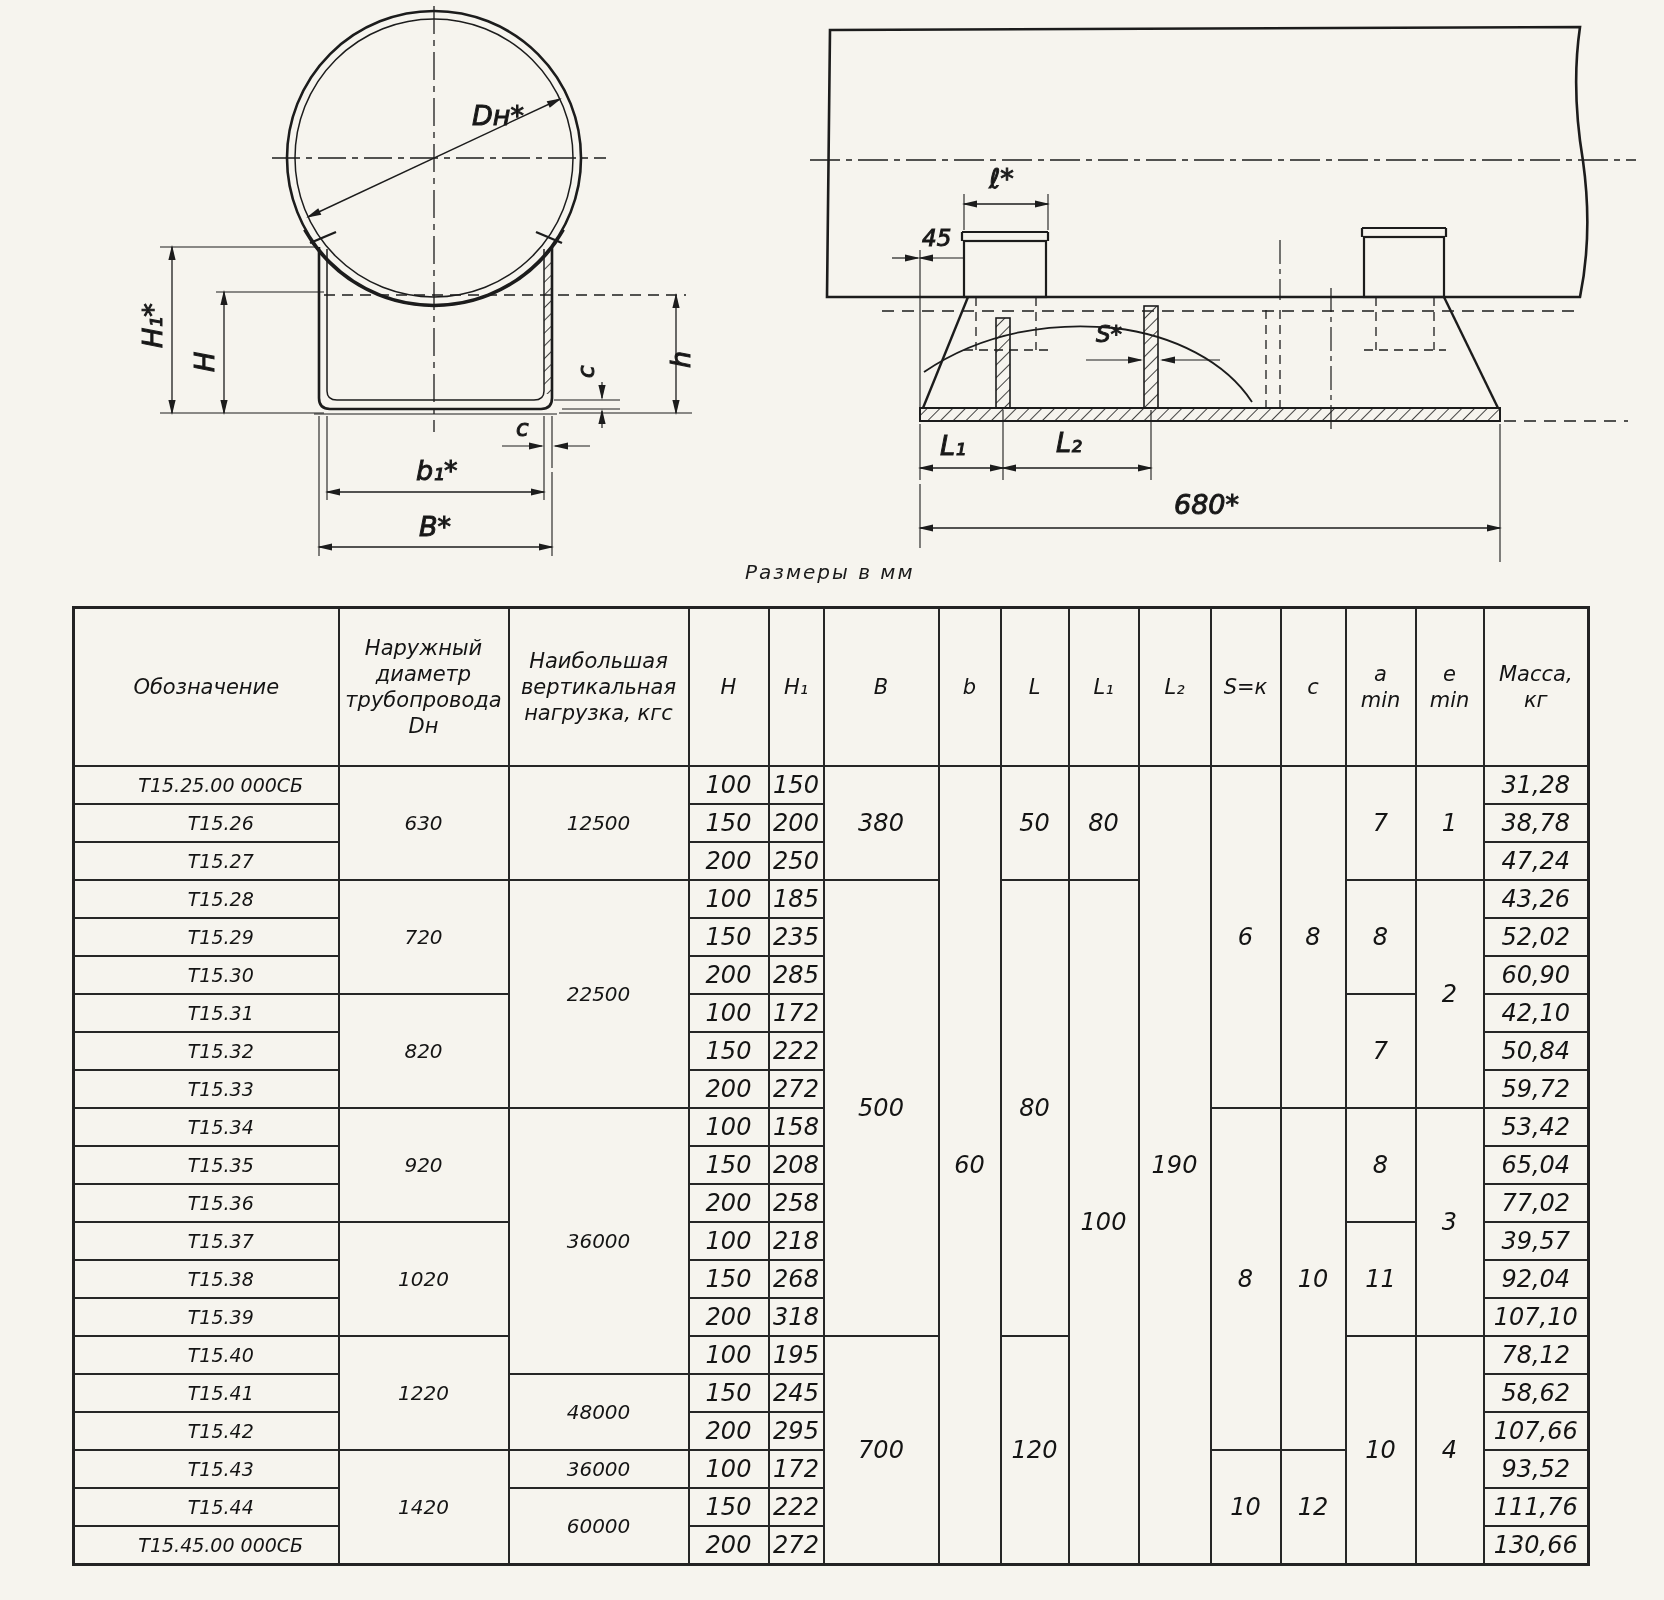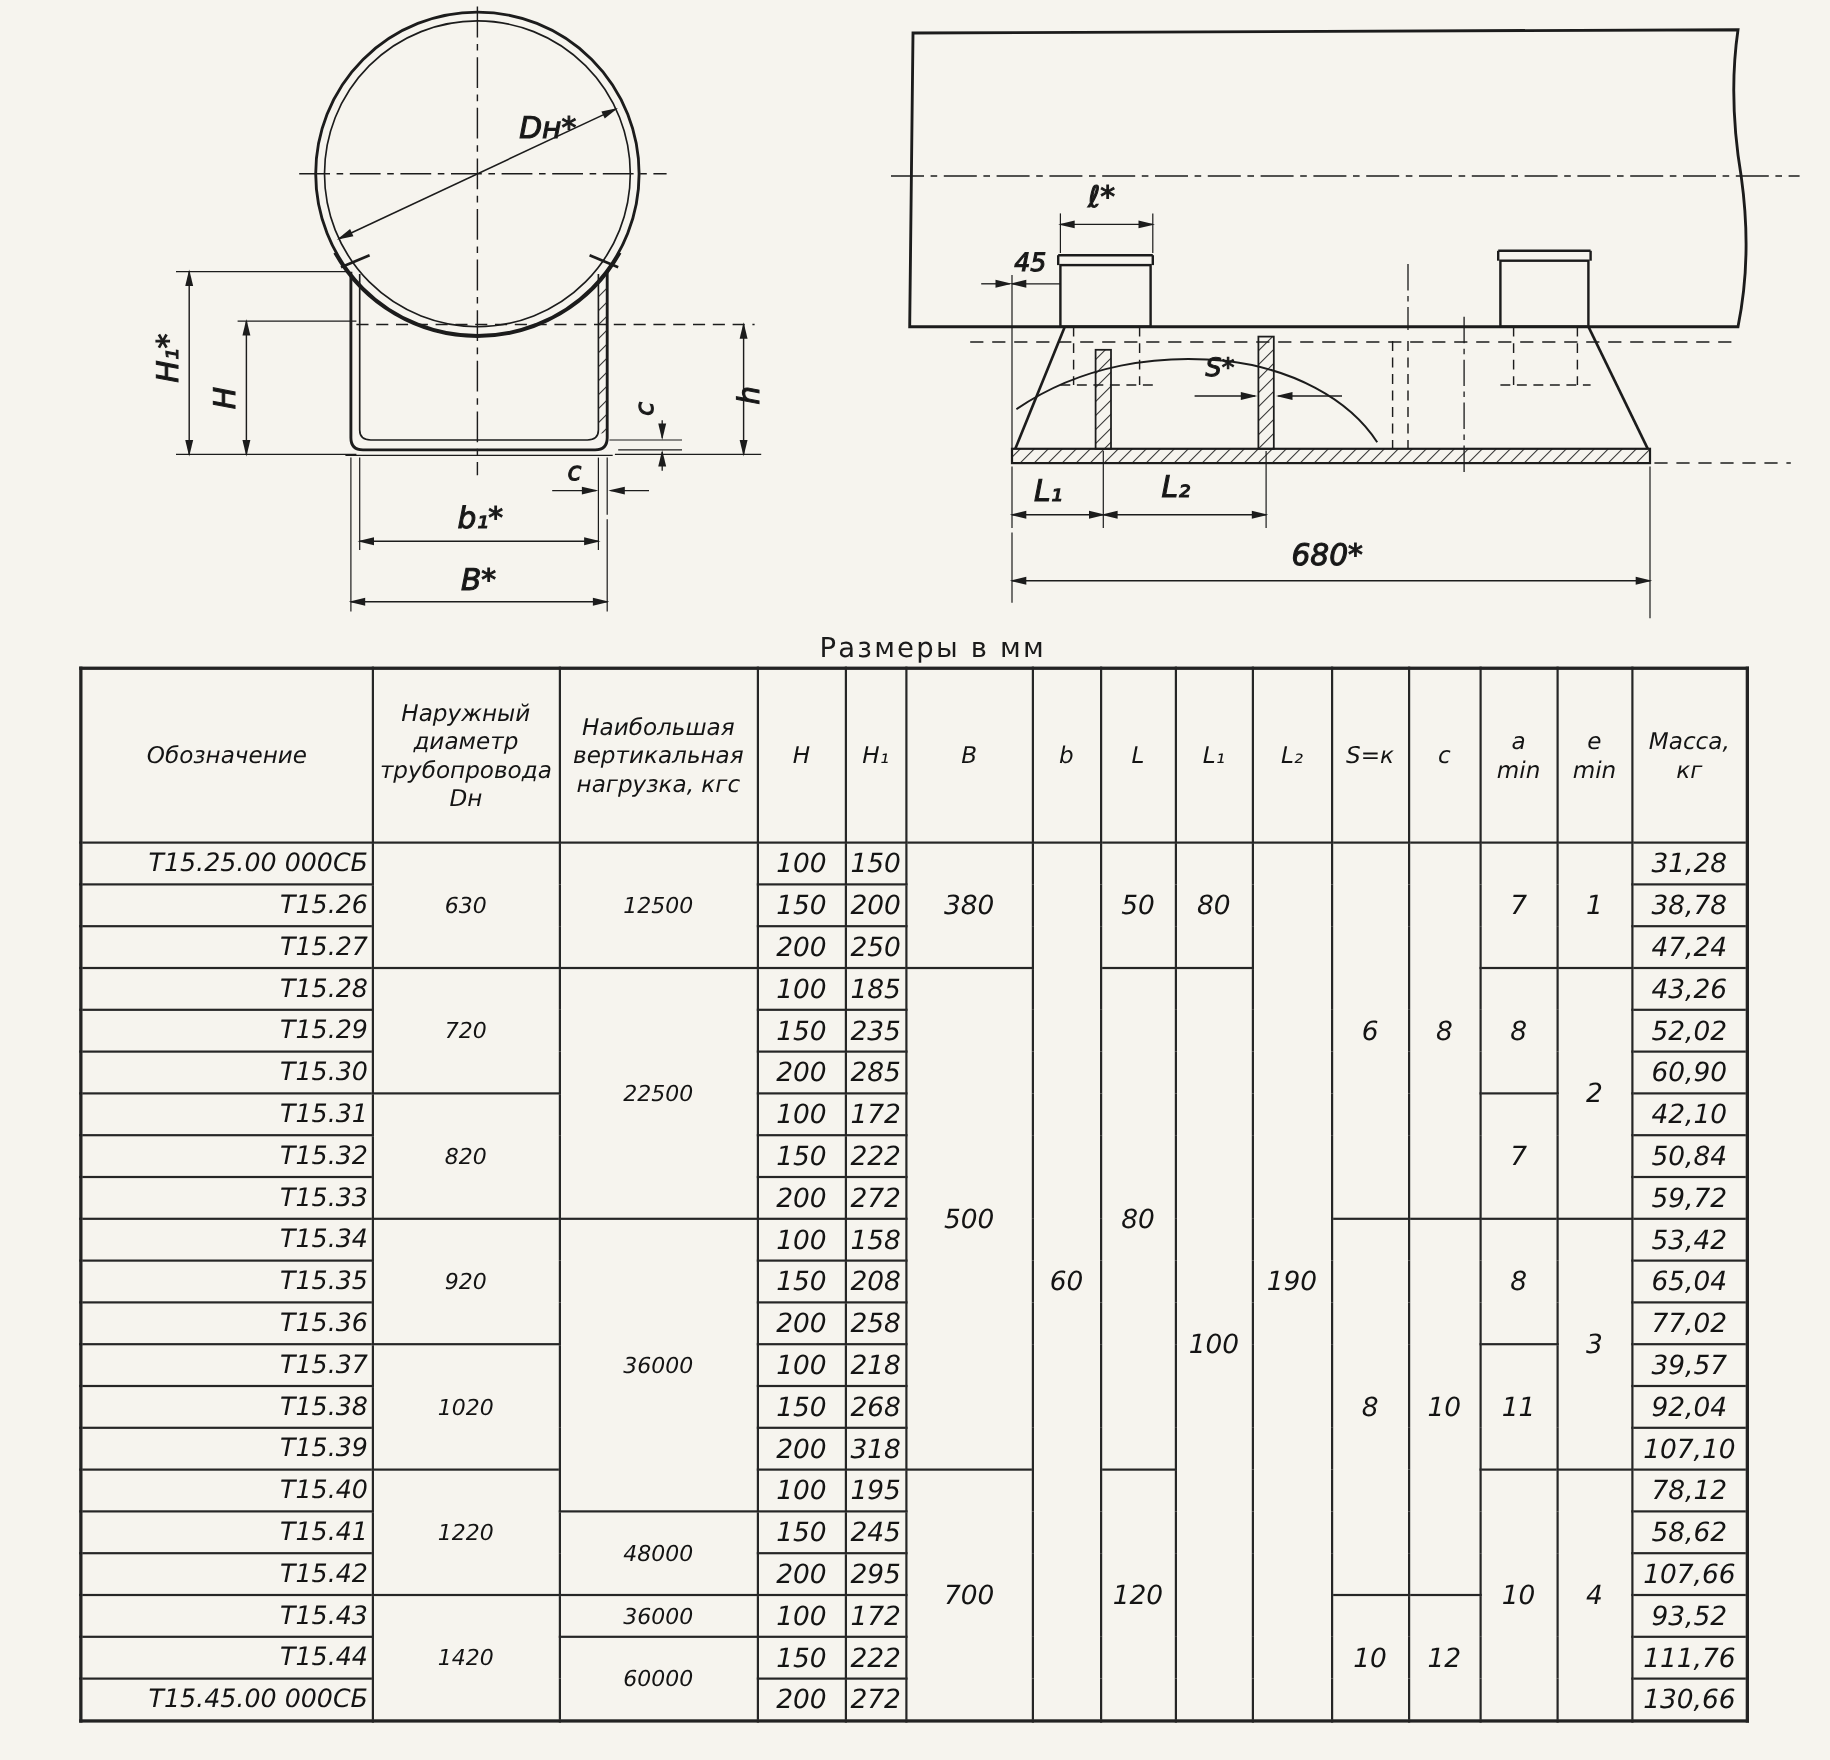--- a/index.html
+++ b/index.html
@@ -7,37 +7,37 @@
     width:1664px;height:1600px;position:relative;
     background:#f6f4ee;
     font-family:"DejaVu Sans",sans-serif;
     color:#1b1b1b;
   }
   #drawing-area{position:absolute;left:0;top:0;padding-left:24px;}
   svg text{font-family:"DejaVu Sans",sans-serif;font-style:italic;fill:#161616;}
   .dim{font-size:27px;}
   .dimsm{font-size:23px;}
   #tbl-title{
-    position:absolute;left:745px;top:574px;
-    font-size:25px;letter-spacing:2px;color:#1b1b1b;
+    position:absolute;left:745px;top:560px;
+    font-style:italic;font-size:20px;letter-spacing:2px;color:#1b1b1b;
   }
   table#dim-table{
     position:absolute;left:72px;top:606px;
     border-collapse:collapse;table-layout:fixed;
     color:#141414;border:3px solid #232323;
   }
   #dim-table td,#dim-table th{
     border:2px solid #262626;
     font-style:italic;font-weight:normal;
     text-align:center;vertical-align:middle;overflow:hidden;
   }
   #dim-table th{font-size:21px;line-height:1.25;padding:2px 5px;height:152px;}
   #dim-table th.minhdr{padding:2px 12px;}
   #dim-table td{font-size:24px;height:36px;padding:0 3px;}
-  #dim-table td.des{text-align:right;padding-left:32px;font-size:23px;}
+  #dim-table td.des{text-align:center;padding-left:32px;font-size:19px;}
   #dim-table td.num{font-size:20px;}
 </style>
 </head>
 <body>
 
 <div id="drawing-area">
 <svg width="1664" height="596" viewBox="0 0 1664 596" fill="none" stroke="#1c1c1c">
   <defs>
     <marker id="arE" markerWidth="18" markerHeight="10" refX="15" refY="5" orient="auto" markerUnits="userSpaceOnUse">
       <path d="M17,5 L2,1.4 L2,8.6 Z" fill="#1c1c1c" stroke="none"></path>

